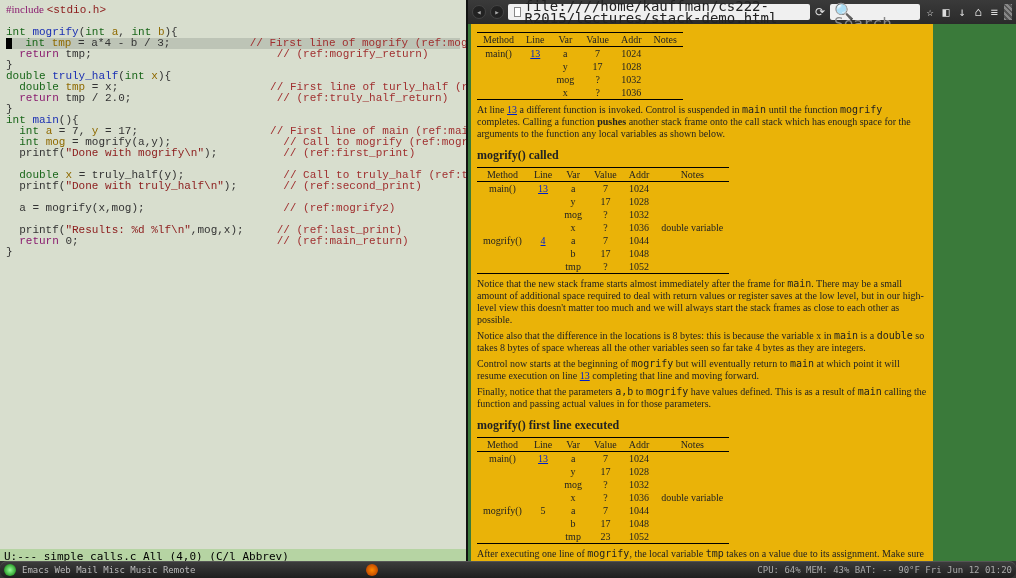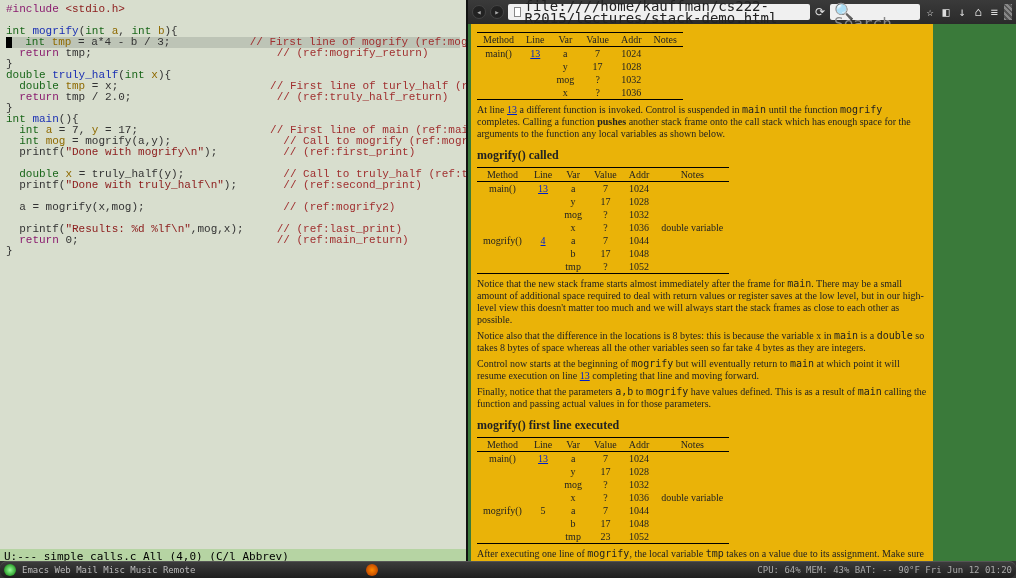--- a/index.html
+++ b/index.html
@@ -30,21 +30,21 @@
   line-height: 11px;
   white-space: pre;
   color: #333;
   overflow: hidden;
 }
 .hl-line { background: #bdc4b6; display: inline-block; width: 100%; }
 .kw-type { color: #196619; }
 .kw-ctrl { color: #8a1c6f; }
 .fn-name { color: #1a2fb3; }
 .var-name { color: #8f6a00; }
-.preproc { color: #8a1c6f; }
+.preproc { color: #8a1c6f; font-family: Liberation Serif, serif; }
 .string  { color: #8b1a1a; }
 .comment { color: #a03030; }
 .cursor { background: #000; color: #000; display: inline-block; width: 6px; }
 .modeline {
   background: #b6d4a3;
   color: #000;
   padding: 1px 4px;
   font-size: 11px;
   height: 12px;
   overflow: hidden;

